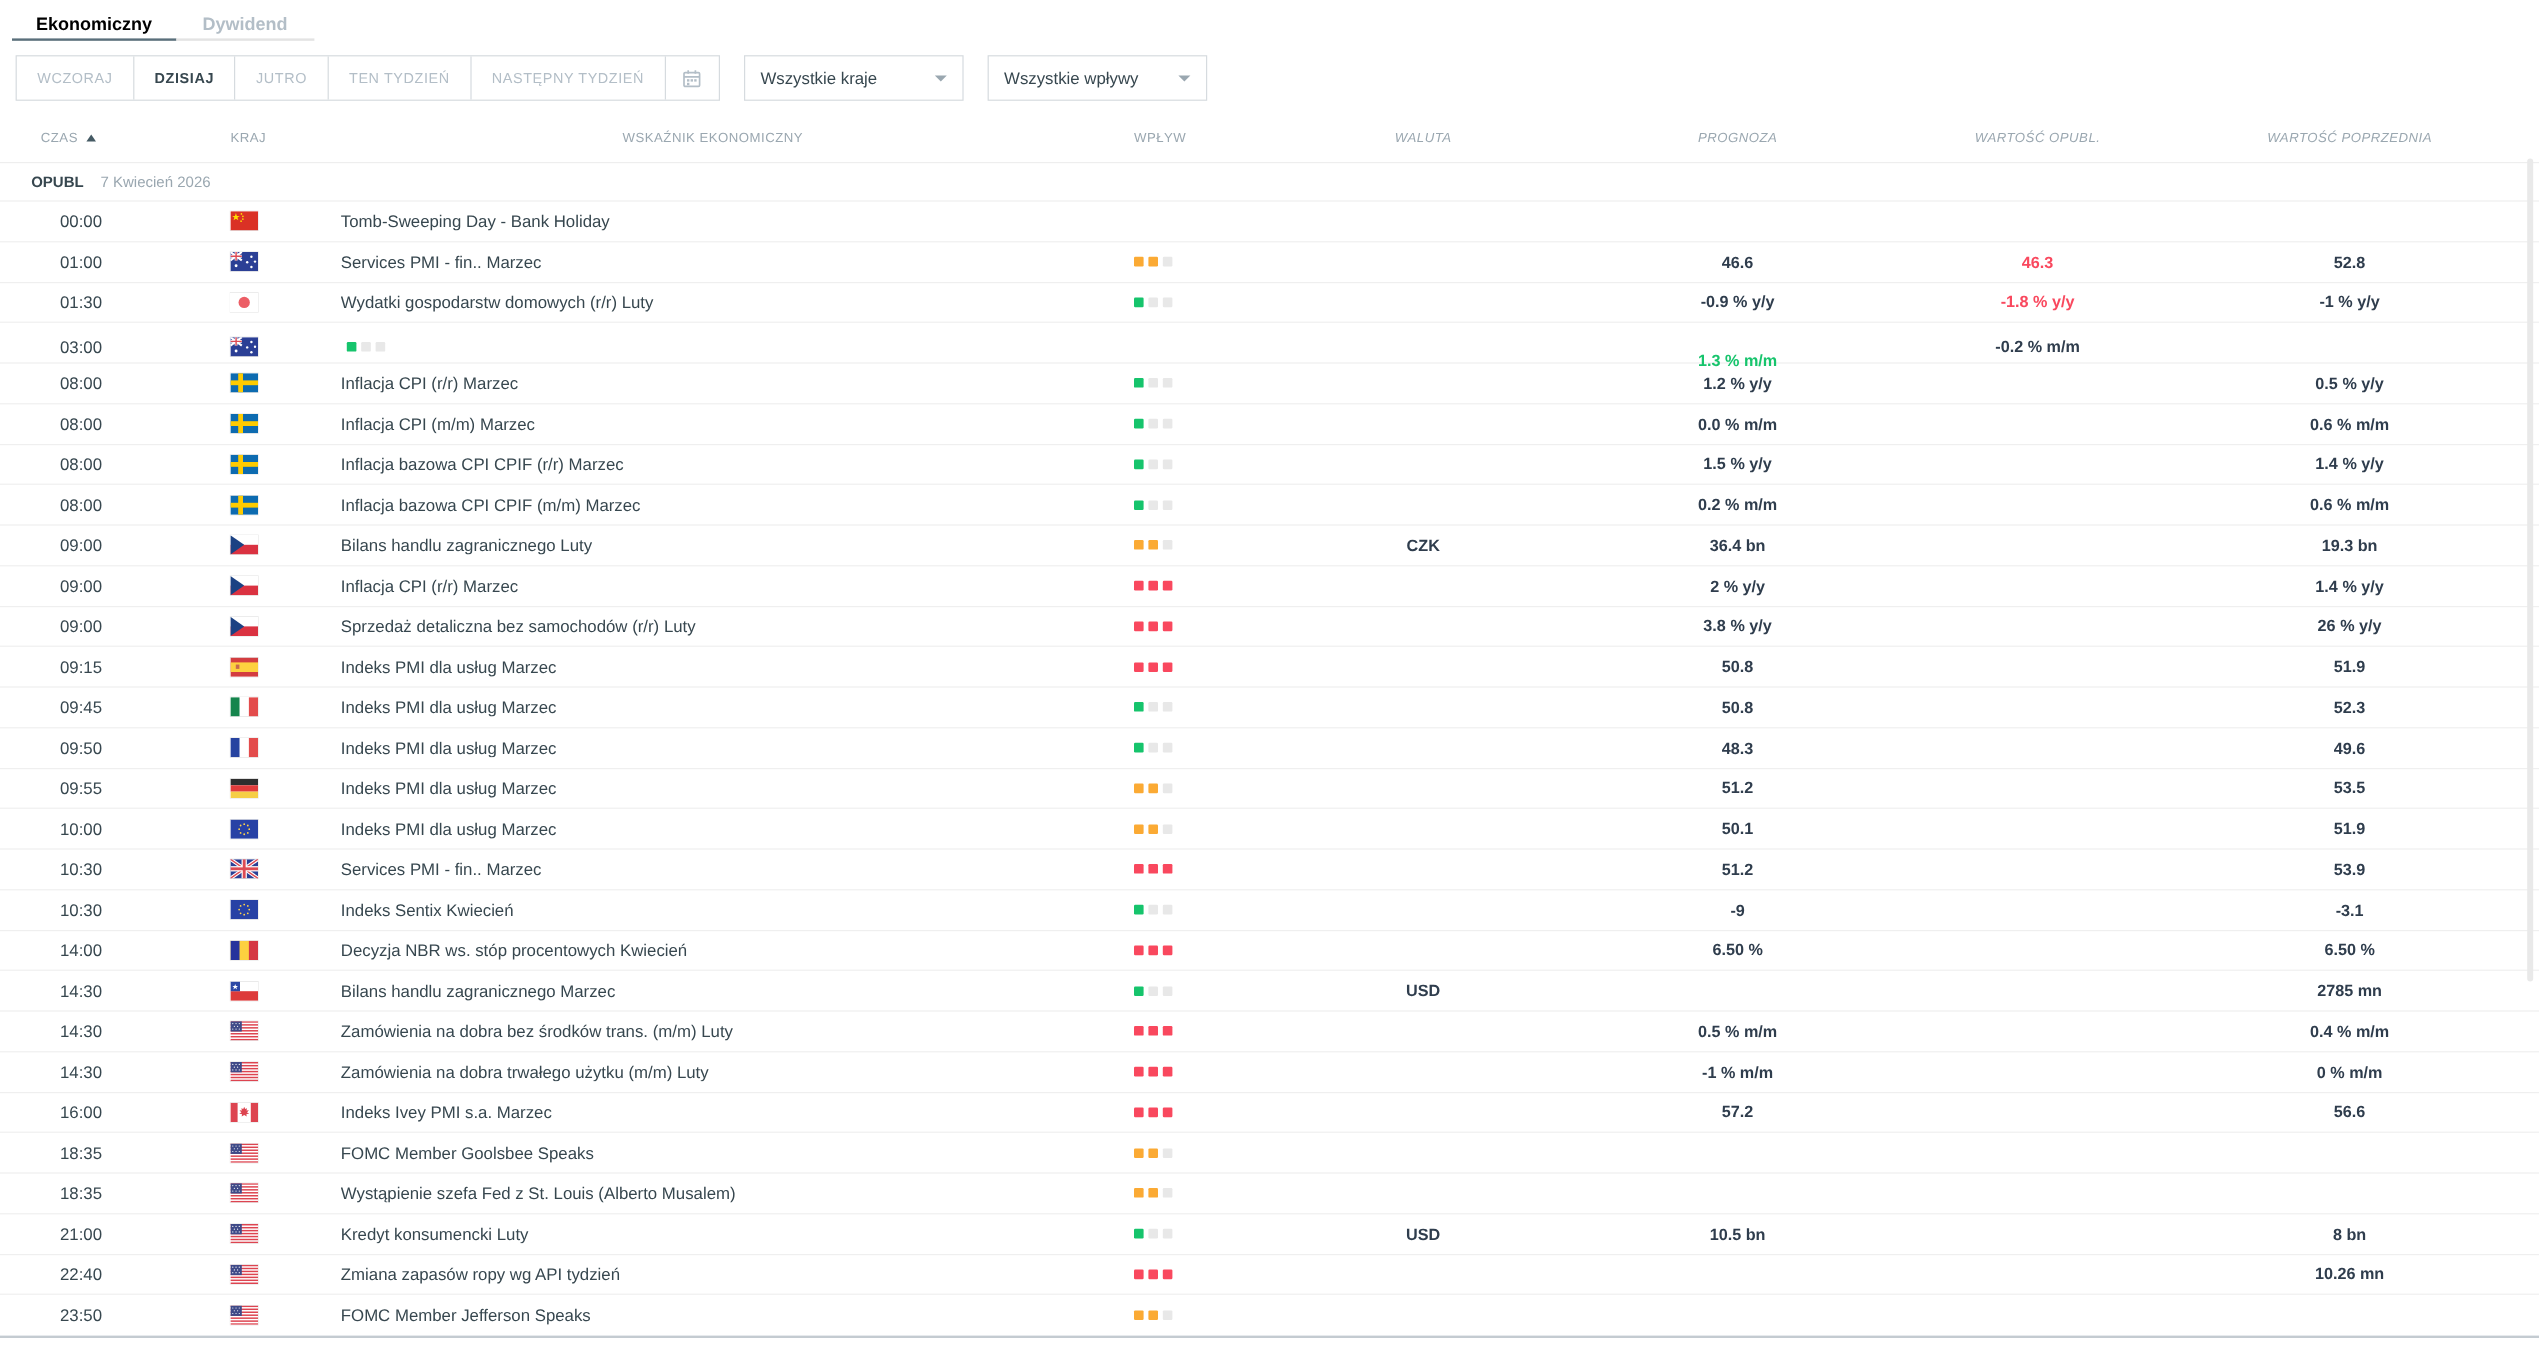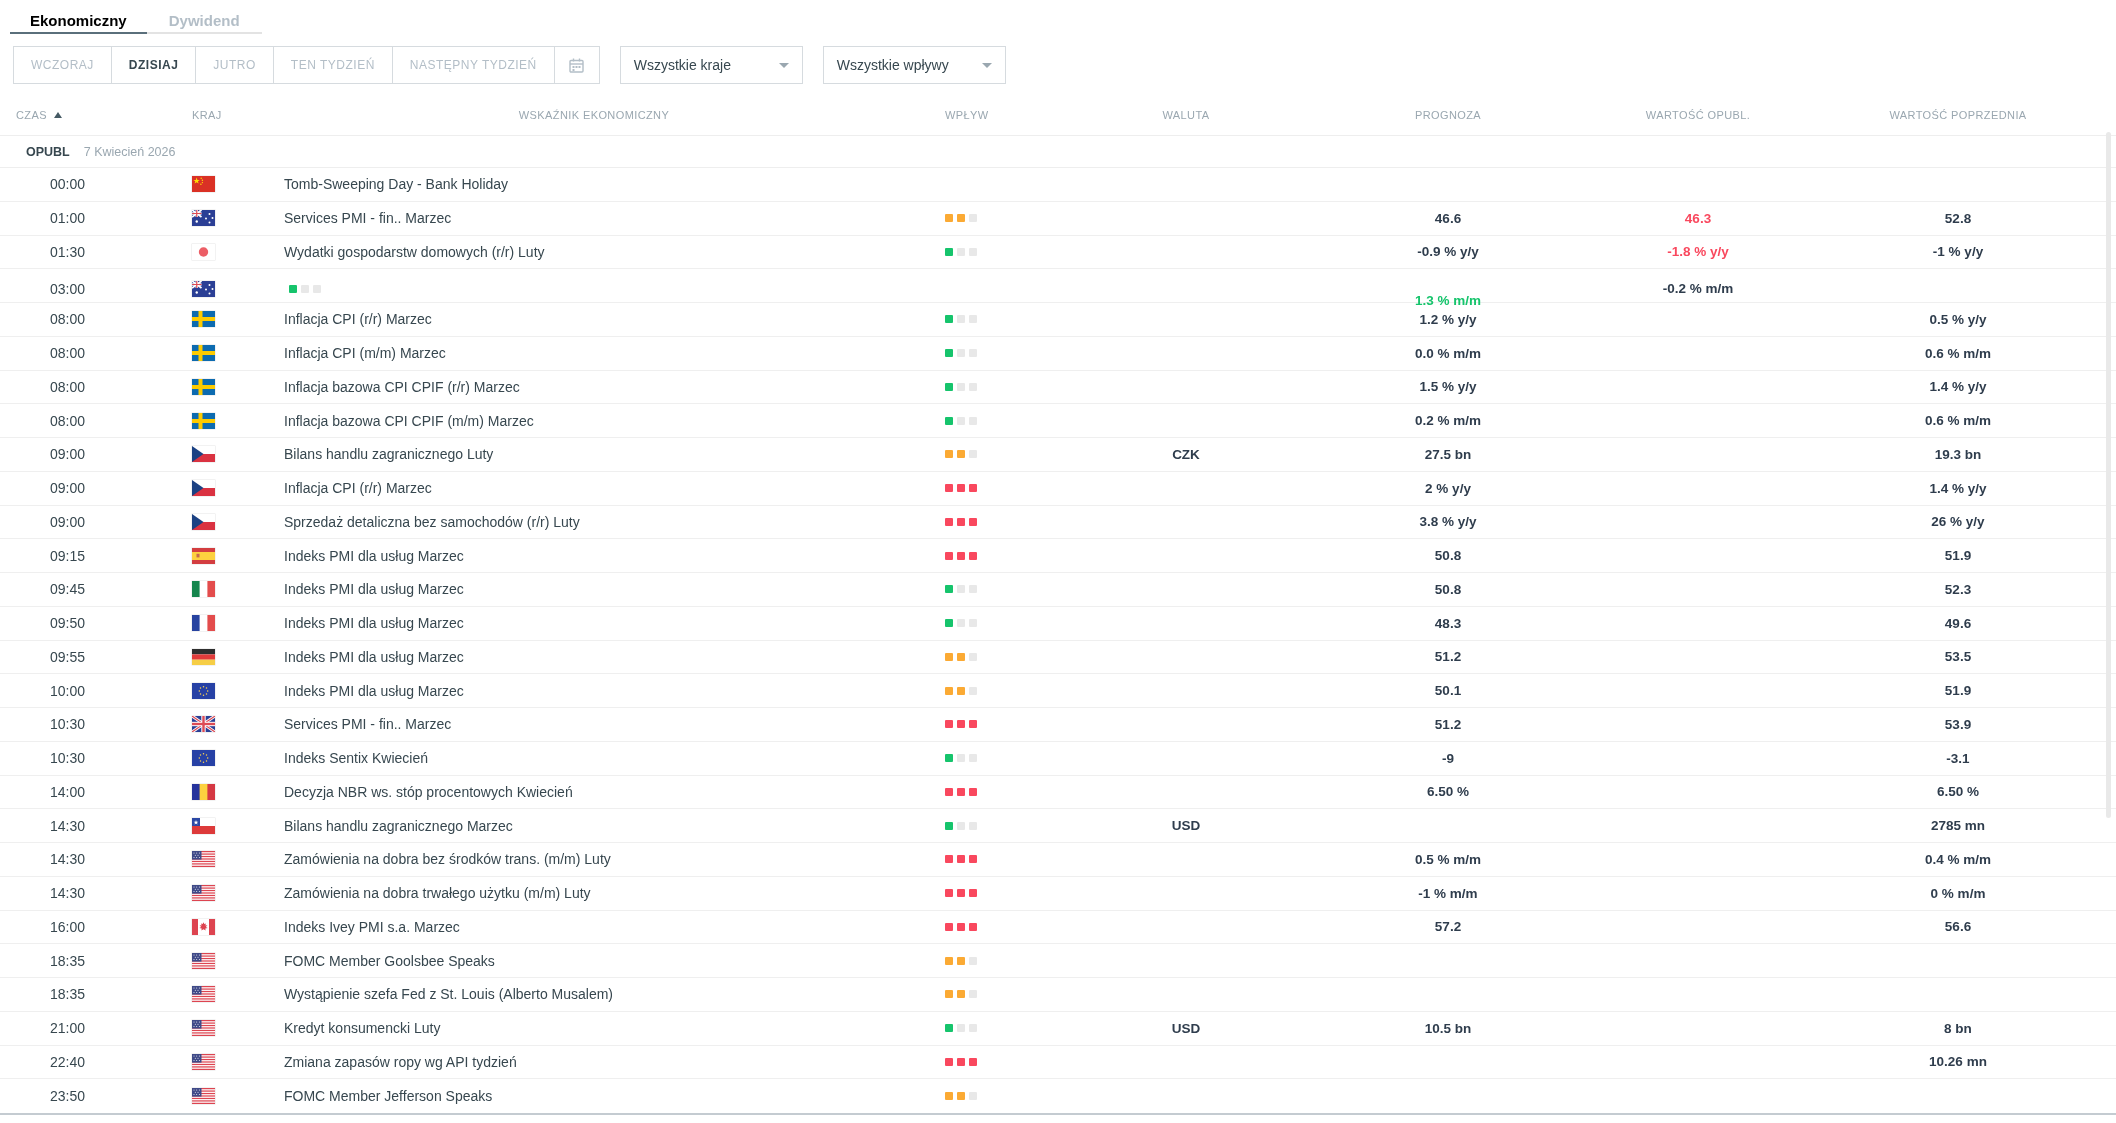--- a/index.html
+++ b/index.html
@@ -28,25 +28,25 @@
   .cal-btn{display:flex;align-items:center;justify-content:center;width:44px;cursor:pointer;}
   .dropdown{
     display:flex;align-items:center;justify-content:space-between;box-sizing:border-box;
     border:1px solid #d6dbdf;height:38px;width:183px;margin-left:20px;padding:0 13px;
     font-size:14px;color:#37474f;cursor:pointer;background:#fff;
   }
   .caret{width:0;height:0;border-left:5px solid transparent;border-right:5px solid transparent;border-top:5px solid #9aa7b0;}
   
   .grid{display:grid;grid-template-columns:150px 134px 656px 106px 280px 244px 256px 264px 1fr;align-items:center;}
   .thead{margin-top:16px;height:30px;font-size:11px;color:#9aa7b0;letter-spacing:.4px;}
-  .thead .h-time{padding-left:16px;display:flex;align-items:center;}
+  .thead .h-time{padding-left:34px;display:flex;align-items:center;}
   .thead .h-flag{padding-left:42px;}
   .thead .h-ind{justify-self:center;margin-right:36px;}
   .thead .h-imp{padding-left:5px;}
-  .thead .h-center{justify-self:center;text-align:right;}
+  .thead .h-center{justify-self:center;text-align:right;font-style:italic;}
   .sort-arrow{width:0;height:0;border-left:4px solid transparent;border-right:4px solid transparent;border-bottom:6px solid #455a64;margin-left:7px;display:inline-block;}
   .daterow{
     height:33px;box-sizing:border-box;margin-top:5px;display:flex;align-items:center;
     border-top:1px solid #eeeeee;border-bottom:1px solid #eeeeee;padding-left:26px;
   }
   .daterow .dow{font-size:12.5px;font-weight:bold;color:#37474f;}
   .daterow .date{font-size:12.5px;color:#9aa7b0;margin-left:14px;}
   .rows{border-bottom:2px solid #c4cbd1;}
   .row{height:33.75px;box-sizing:border-box;border-bottom:1px solid #efefef;cursor:pointer;}
   .row:last-child{border-bottom:none;}
@@ -317,21 +317,21 @@
           </svg>
         </span>
       </div>
       <div class="c-ind">Bilans handlu zagranicznego Luty</div>
       <div class="c-imp">
         <span class="dot" style="background: rgb(251, 170, 52);"></span>
         <span class="dot" style="background: rgb(251, 170, 52);"></span>
         <span class="dot" style="background: rgb(232, 232, 232);"></span>
       </div>
       <div class="c-val">CZK</div>
-      <div class="c-val">27.5 bn</div>
+      <div class="c-val">36.4 bn</div>
       <div class="c-val c-pub"></div>
       <div class="c-val">19.3 bn</div>
     </div>
     <div class="grid row">
       <div class="c-time">09:00</div>
       <div class="c-flag">
         <span class="flag">
           <svg width="23" height="16" viewBox="0 0 23 16">
             <rect width="23" height="8" fill="#fff"></rect>
             <rect y="8" width="23" height="8" fill="#da3241"></rect>

